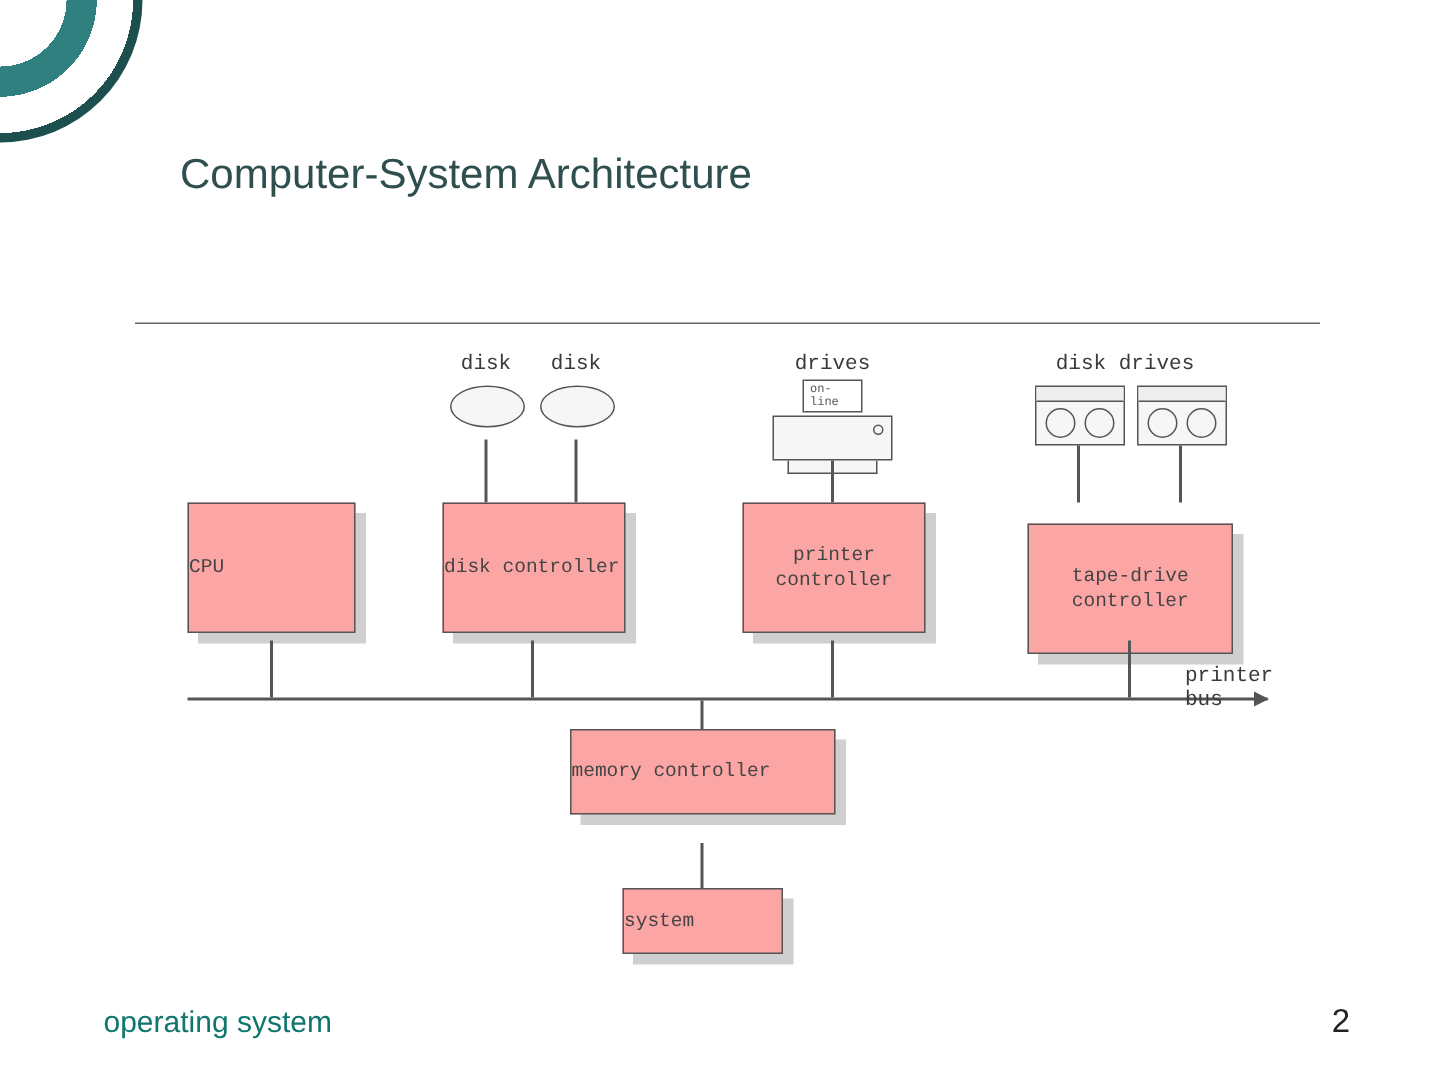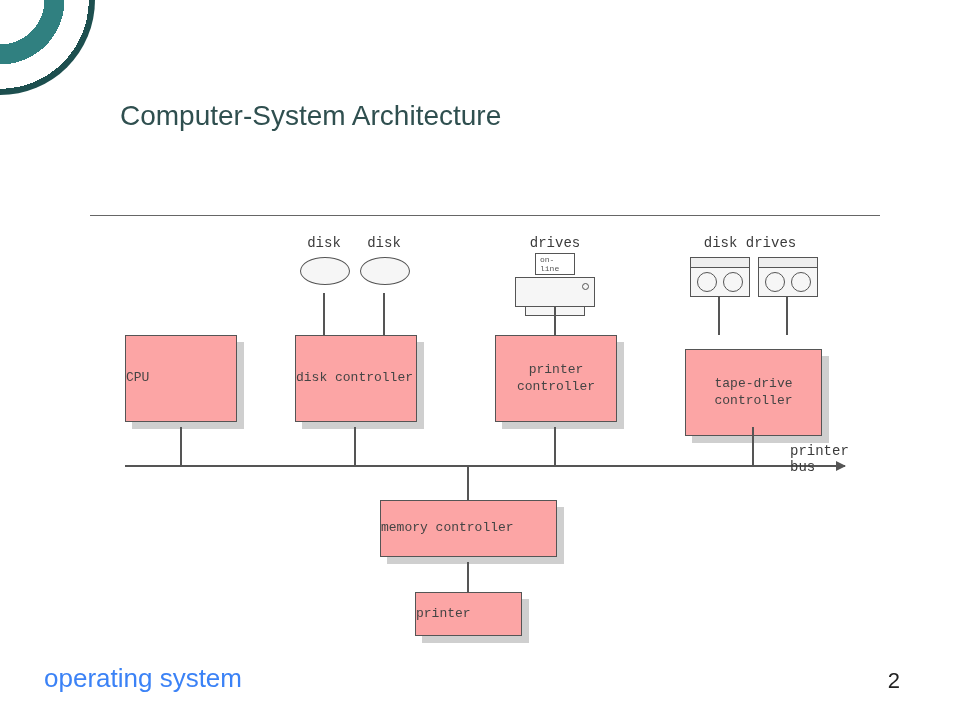--- a/index.html
+++ b/index.html
@@ -18,21 +18,21 @@
   .printer .lbl{font-size:8px;border:1px solid #555;padding:1px 4px;margin:0 auto;width:30px;text-align:left;background:#fff}
   .printer .body{border:1px solid #555;background:#f6f6f6;width:78px;height:28px;margin-top:2px;position:relative}
   .printer .body::before{content:"";position:absolute;right:5px;top:5px;width:5px;height:5px;border:1px solid #555;border-radius:50%}
   .printer .tray{border:1px solid #555;border-top:none;background:#f6f6f6;width:58px;height:8px;margin:0 auto}
   .tape{position:absolute;width:58px;height:38px;border:1px solid #555;background:#f6f6f6}
   .tape .top{height:9px;border-bottom:1px solid #555;background:#eee}
   .tape .reel{position:absolute;width:18px;height:18px;border:1px solid #555;border-radius:50%;top:14px}
   .tape .reel.l{left:6px}.tape .reel.r{right:6px}
   .line{position:absolute;background:#555}
   .arrowhead{position:absolute;width:0;height:0;border-top:5px solid transparent;border-bottom:5px solid transparent;border-right:10px solid #555}
-  .footer-left{position:absolute;left:44px;bottom:26px;font-size:26px;color:#3b82f6}
+  .footer-left{position:absolute;left:69px;bottom:26px;font-size:20px;color:#0f766e}
   .footer-right{position:absolute;right:60px;bottom:26px;font-size:22px;color:#222}
 </style>
 </head>
 <body>
 
 <div class="slide">
   <div class="circ-outer"></div>
 
   <div class="title">Computer-System Architecture</div>
   <div class="rule"></div>
@@ -87,27 +87,27 @@
     <div class="line" style="left:244px;top:192px;width:2px;height:38px"></div>
     <div class="line" style="left:444px;top:192px;width:2px;height:38px"></div>
     <div class="line" style="left:642px;top:192px;width:2px;height:38px"></div>
 
     <div class="line" style="left:15px;top:230px;width:720px;height:2px"></div>
     <div class="arrowhead" style="left:726px;top:226px;transform:scaleX(-1)"></div>
     <div class="dlabel" style="left:680px;top:208px;width:90px;text-align:left">printer bus</div>
 
     <div class="line" style="left:357px;top:232px;width:2px;height:33px"></div>
 
-    <div class="box" style="left:270px;top:265px;width:175px;height:55px">
+    <div class="box" style="left:270px;top:251px;width:175px;height:55px">
       <span>memory controller</span>
     </div>
 
     <div class="line" style="left:357px;top:327px;width:2px;height:30px"></div>
 
     <div class="box" style="left:305px;top:357px;width:105px;height:42px">
-      <span>printer</span>
+      <span>system</span>
     </div>
 
   </div>
 
   <div class="footer-left">operating system</div>
   <div class="footer-right">2</div>
 </div>
 
 </body></html>

